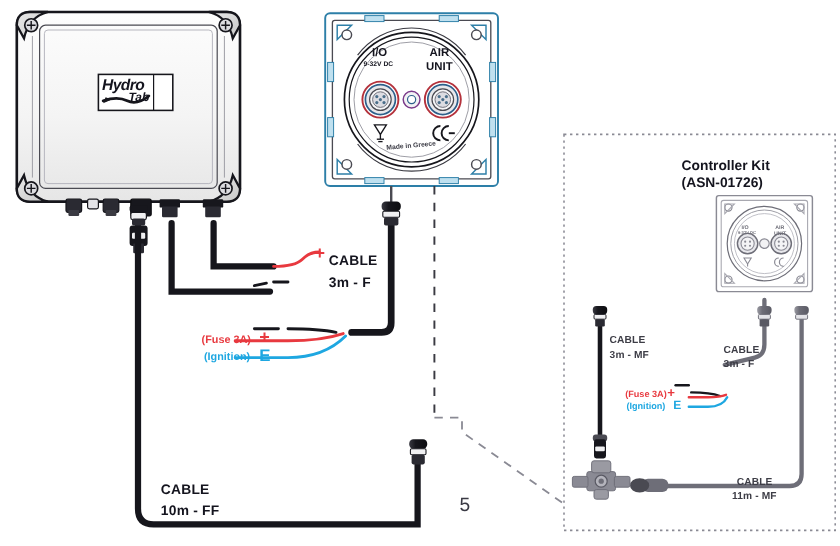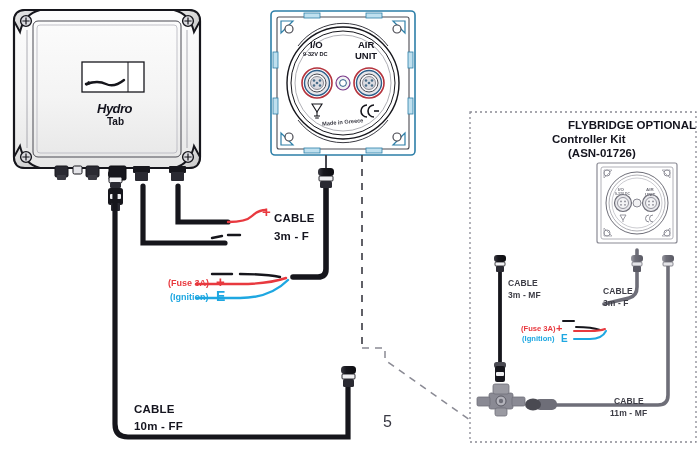--- a/index.html
+++ b/index.html
@@ -309,22 +309,22 @@
     <rect x="489" y="393" width="24" height="16" rx="2" fill="#8a8a94" stroke="#6e6e78" stroke-width="0.8"></rect>
     <rect x="493" y="384" width="16" height="10" rx="2" fill="#9a9aa2" stroke="#6e6e78" stroke-width="0.8"></rect>
     <rect x="477" y="397" width="13" height="9" rx="1.5" fill="#8a8a94" stroke="#6e6e78" stroke-width="0.8"></rect>
     <rect x="512" y="397" width="13" height="9" rx="1.5" fill="#8a8a94" stroke="#6e6e78" stroke-width="0.8"></rect>
     <rect x="495" y="408" width="12" height="8" rx="2" fill="#9a9aa2" stroke="#6e6e78" stroke-width="0.8"></rect>
     <circle cx="501" cy="401" r="5" fill="#b4b4bc" stroke="#5a5a64" stroke-width="1"></circle>
     <circle cx="501" cy="401" r="2.2" fill="#6e6e78"></circle>
   </g>
 </svg>
 
-<div class="lbl" style="left:97px;top:64px;font-size:13px;color:#14141e;font-style:italic;letter-spacing:-.5px;margin-top:38px;">Hydro</div>
-<div class="lbl" style="left:107px;top:76px;font-size:10px;color:#14141e;margin-top:40px;">Tab</div>
+<div class="lbl" style="left:85px;top:64px;font-size:13px;color:#14141e;font-style:italic;letter-spacing:-.5px;">Hydro</div>
+<div class="lbl" style="left:107px;top:76px;font-size:10px;color:#14141e;font-style:italic;">Tab</div>
 
 <div class="pnl-txt" style="left:310px;top:39px;font-size:9.5px;color:#14141e;">I/O</div>
 <div class="pnl-txt" style="left:303px;top:51px;font-size:5.6px;color:#14141e;">9-32V DC</div>
 <div class="pnl-txt" style="left:358px;top:39px;font-size:9.5px;color:#14141e;">AIR</div>
 <div class="pnl-txt" style="left:355px;top:50px;font-size:9.5px;color:#14141e;">UNIT</div>
 <div class="pnl-txt" style="left:322px;top:119px;font-size:5.6px;color:#3a3a44;transform:rotate(-5deg);">Made in Greece</div>
 
 <div class="lbl sym-plus" style="left:262px;top:203px;">+</div>
 
 <div class="lbl cable-lbl" style="left:274px;top:212px;">CABLE</div>
@@ -333,22 +333,21 @@
 <div class="lbl fuse-lbl" style="left:168px;top:278px;">(Fuse 3A)</div>
 <div class="lbl sym-plus" style="left:216px;top:273px;">+</div>
 <div class="lbl ign-lbl" style="left:170px;top:292px;">(Ignition)</div>
 <div class="lbl sym-e" style="left:216px;top:288px;">E</div>
 
 <div class="lbl cable-lbl" style="left:134px;top:403px;">CABLE</div>
 <div class="lbl cable-lbl" style="left:134px;top:420px;">10m - FF</div>
 
 <div class="lbl num-lbl" style="left:383px;top:413px;">5</div>
 
-<div class="lbl title-lbl" style="left:568px;top:117px;">FLYBRIDGE OPTIONAL</div>
-<div class="lbl title-lbl" style="left:552px;top:131px;">Controller Kit</div>
+<div class="lbl title-lbl" style="left:568px;top:131px;">Controller Kit</div>
 <div class="lbl title-lbl" style="left:568px;top:145px;">(ASN-01726)</div>
 
 <div class="pnl-txt" style="left:618px;top:187px;font-size:4.4px;color:#6e6e78;">I/O</div>
 <div class="pnl-txt" style="left:615px;top:192px;font-size:3.4px;color:#6e6e78;">9-32V DC</div>
 <div class="pnl-txt" style="left:646px;top:187px;font-size:4.4px;color:#6e6e78;">AIR</div>
 <div class="pnl-txt" style="left:645px;top:192px;font-size:4.4px;color:#6e6e78;">UNIT</div>
 
 <div class="lbl cable-lbl-sm" style="left:508px;top:279px;">CABLE</div>
 <div class="lbl cable-lbl-sm" style="left:508px;top:291px;">3m - MF</div>
 

